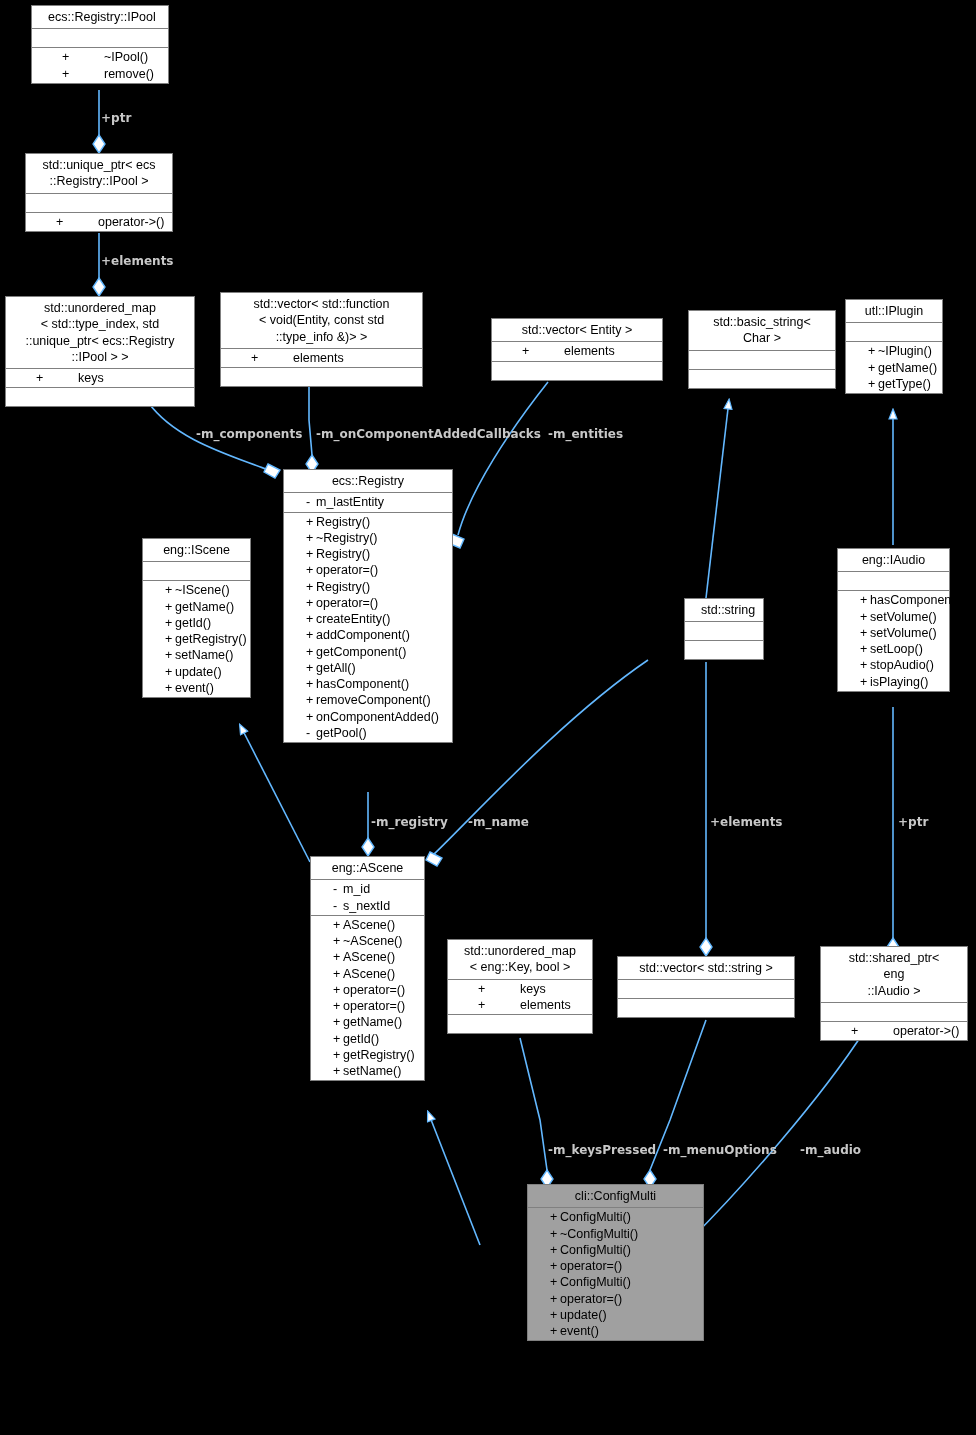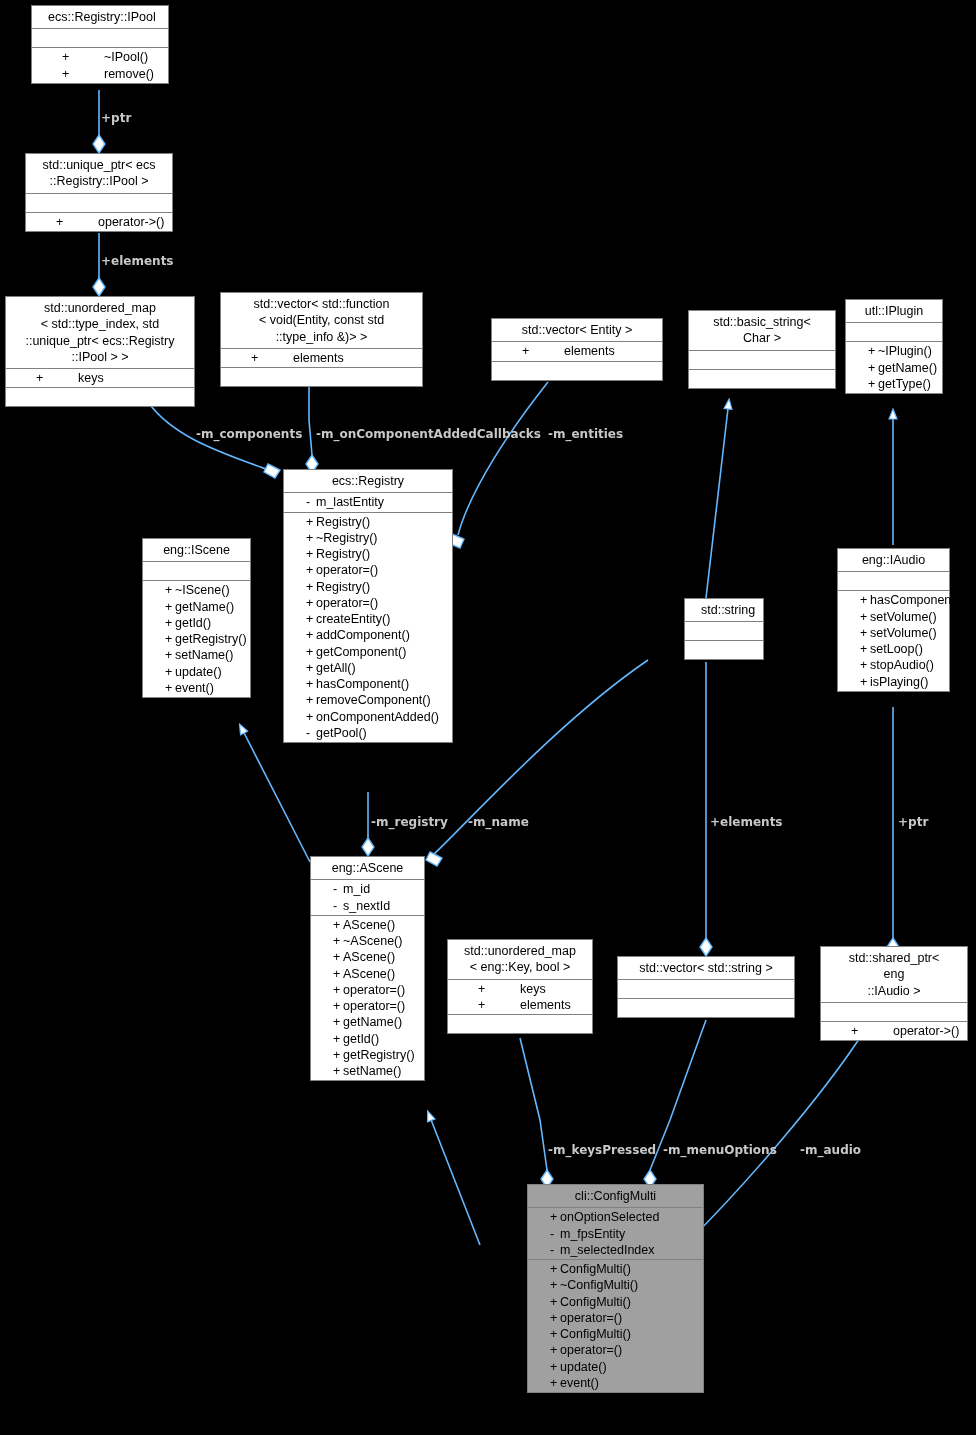--- a/index.html
+++ b/index.html
@@ -331,25 +331,20 @@
     <div class="compartment">
         <div class="empty"></div>
       </div>
     <div class="compartment">
       <span class="member centered"><span class="vis">+</span><span>operator-&gt;()</span></span>
     </div>
   </div>
 
   <div class="node highlight" style="left:527px; top:1184px; width:177px;">
     <div class="title">cli::ConfigMulti</div>
-    <div class="compartment">
-      <span class="member"><span class="vis">+</span><span>onOptionSelected</span></span>
-      <span class="member"><span class="vis">-</span><span>m_fpsEntity</span></span>
-      <span class="member"><span class="vis">-</span><span>m_selectedIndex</span></span>
-    </div>
     <div class="compartment">
       <span class="member"><span class="vis">+</span><span>ConfigMulti()</span></span>
       <span class="member"><span class="vis">+</span><span>~ConfigMulti()</span></span>
       <span class="member"><span class="vis">+</span><span>ConfigMulti()</span></span>
       <span class="member"><span class="vis">+</span><span>operator=()</span></span>
       <span class="member"><span class="vis">+</span><span>ConfigMulti()</span></span>
       <span class="member"><span class="vis">+</span><span>operator=()</span></span>
       <span class="member"><span class="vis">+</span><span>update()</span></span>
       <span class="member"><span class="vis">+</span><span>event()</span></span>
     </div>

